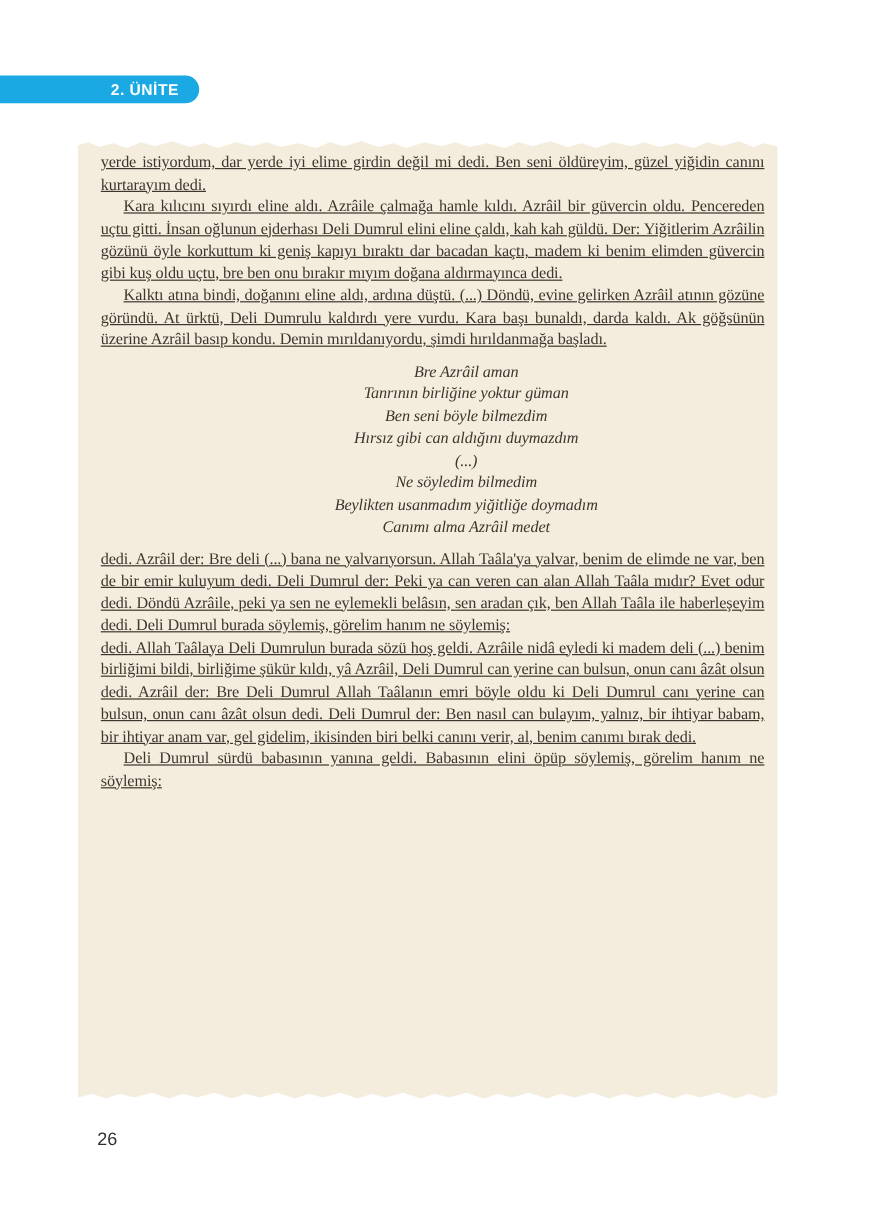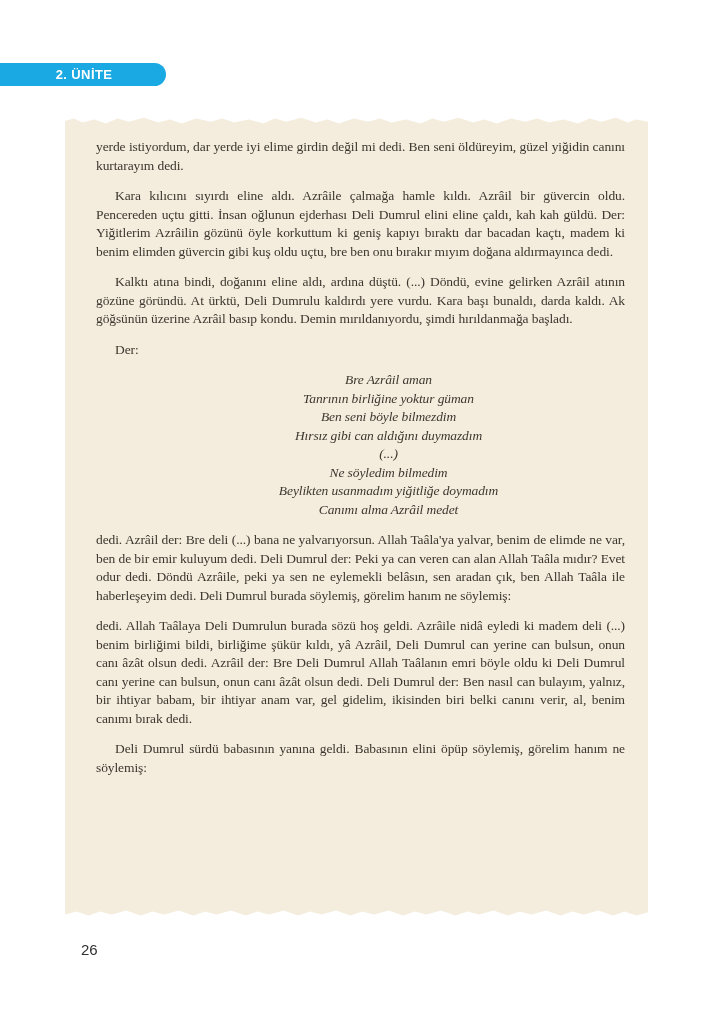--- a/index.html
+++ b/index.html
@@ -22,21 +22,21 @@
     top: 63px;
     width: 166px; height: 23px;
     background: #1BA9E3;
     border-radius: 0 12px 12px 0;
     color: #ffffff;
     font-family: "Liberation Sans", sans-serif;
     font-size: 13px;
     font-weight: 700;
     letter-spacing: 0.4px;
     line-height: 23px;
-    text-align: center;
+    text-align: right;
     padding-right: 17px;
     box-sizing: border-box;
     padding-left: 19px;
   }
 
   
   .paper {
     position: absolute;
     left: 65px; top: 117px;
     width: 583px; height: 800px;
@@ -64,22 +64,23 @@
     box-sizing: border-box;
     width: 100%; height: 100%;
     padding: 9px 11px 0 19px;
     overflow: hidden;
     color: #3C362E;
     font-size: 13.5px;
     line-height: 18.5px;
     letter-spacing: -0.1px;
   }
   .para {
-    margin: 12px;
+    margin: 0;
     text-align: justify;
+    text-decoration: underline;
   }
   .para.indent { text-indent: 19px; }
   .para.gap-top { margin-top: 5px; }
   .poem {
     margin: 8px 0 8px 56px;
     font-style: italic;
     white-space: pre-line;
     text-align: center;
   }
 
@@ -101,21 +102,20 @@
 
   <div class="paper">
     <div class="text-body">
 
       <p class="para">yerde istiyordum, dar yerde iyi elime girdin değil mi dedi. Ben seni öldüreyim, güzel yiğidin canını kurtarayım dedi.</p>
 
       <p class="para indent">Kara kılıcını sıyırdı eline aldı. Azrâile çalmağa hamle kıldı. Azrâil bir güvercin oldu. Pencereden uçtu gitti. İnsan oğlunun ejderhası Deli Dumrul elini eline çaldı, kah kah güldü. Der: Yiğitlerim Azrâilin gözünü öyle korkuttum ki geniş kapıyı bıraktı dar bacadan kaçtı, madem ki benim elimden güvercin gibi kuş oldu uçtu, bre ben onu bırakır mıyım doğana aldırmayınca dedi.</p>
 
       <p class="para indent">Kalktı atına bindi, doğanını eline aldı, ardına düştü. (...) Döndü, evine gelirken Azrâil atının gözüne göründü. At ürktü, Deli Dumrulu kaldırdı yere vurdu. Kara başı bunaldı, darda kaldı. Ak göğsünün üzerine Azrâil basıp kondu. Demin mırıldanıyordu, şimdi hırıldanmağa başladı.</p>
 
-      <p class="para indent gap-top">Der:</p>
 
       <div class="poem">Bre Azrâil aman
 Tanrının birliğine yoktur güman
 Ben seni böyle bilmezdim
 Hırsız gibi can aldığını duymazdım
 (...)
 Ne söyledim bilmedim
 Beylikten usanmadım yiğitliğe doymadım
 Canımı alma Azrâil medet</div>
 

